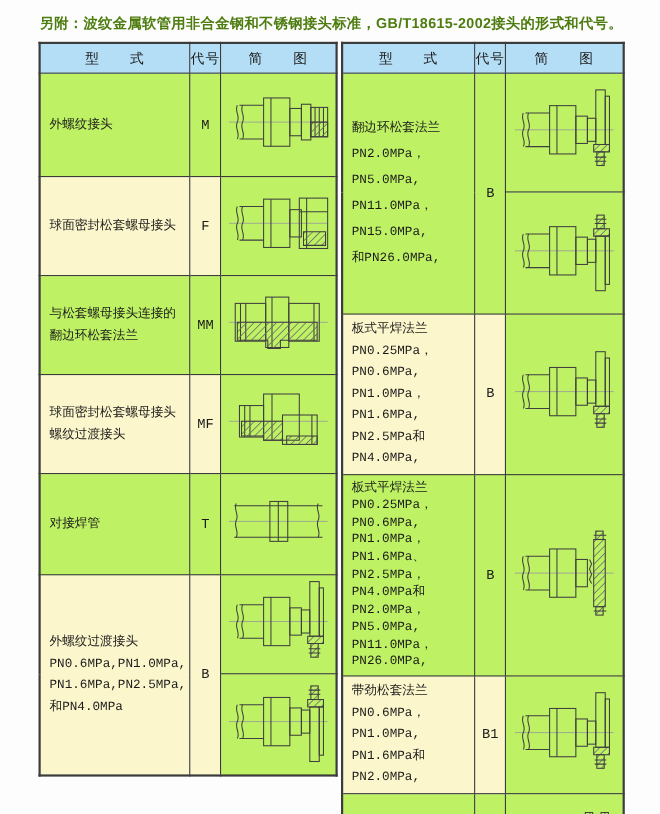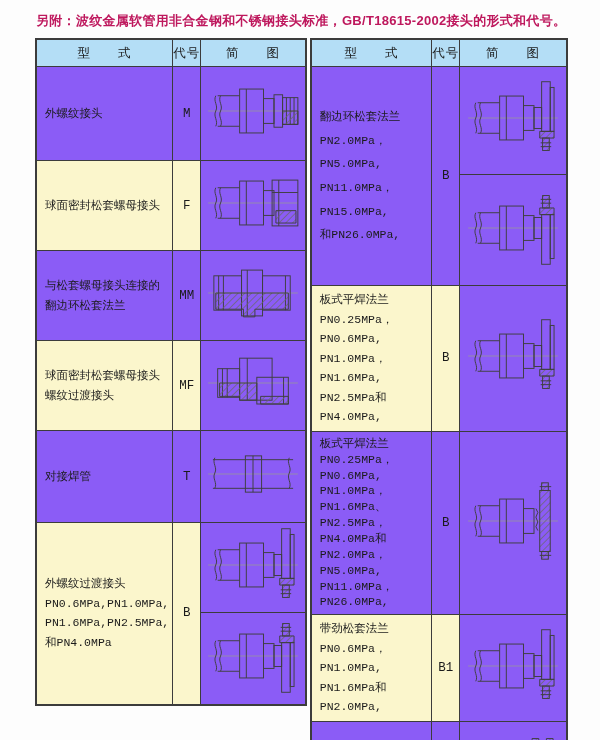--- a/index.html
+++ b/index.html
@@ -8,38 +8,38 @@
     background:#ffffff;
     font-family:"Liberation Serif","DejaVu Serif",serif;
     color:#1b1b1b;
     position:relative;
     overflow:hidden;
   }
   .page{position:absolute;left:0;top:0;width:600px;height:740px;background:#fdfdfd;}
   .title{
     position:absolute;left:36px;top:12px;width:540px;
     font-family:"Liberation Sans","DejaVu Sans",sans-serif;
-    font-weight:bold;font-size:13px;letter-spacing:0.3px;color:#be185d;
+    font-weight:bold;font-size:13px;letter-spacing:0.3px;color:#4d7c0f;
     white-space:nowrap;
   }
   .tables{
     position:absolute;left:35px;top:38px;
     display:flex;gap:3px;align-items:flex-start;
   }
   table.tbl{
     border-collapse:collapse;
     border:2px solid var(--bd,#3c3c3c);
     table-layout:fixed;
     font-family:Liberation Mono, monospace;
   }
   table.tbl th, table.tbl td{
     border:1px solid var(--bd,#3c3c3c);
     padding:0;
     vertical-align:middle;
-    background:#8b5cf6;
+    background:#bef264;
   }
   table.tbl th{
     background:var(--hdr,#b4def6);
     font-weight:normal;font-size:12.5px;height:26px;
     letter-spacing:1px;
   }
   td.cell-type{
     font-size:11.5px;line-height:1.7;text-align:left;
   }
   td.cell-type .txt{

